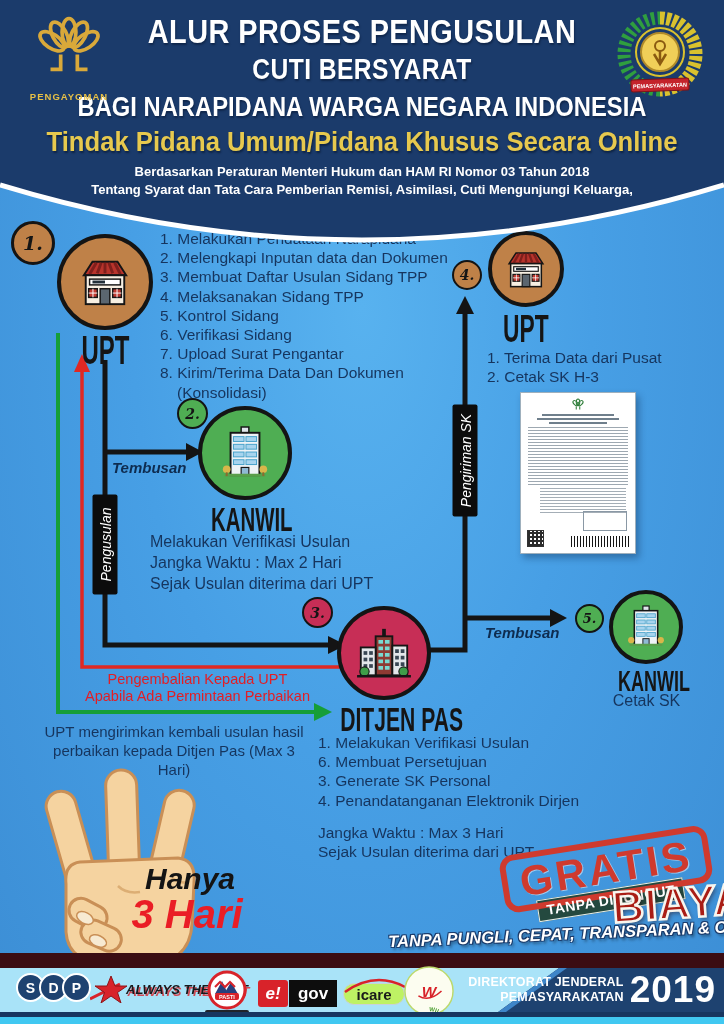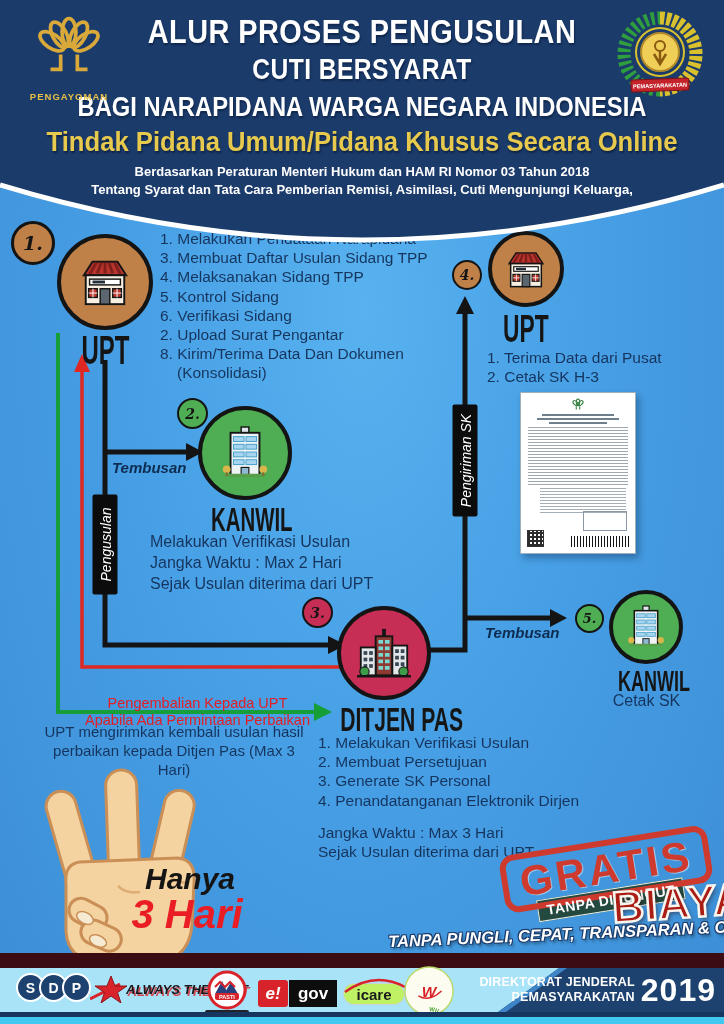--- a/index.html
+++ b/index.html
@@ -78,21 +78,21 @@
   .icare{position:absolute;left:343px;top:15px;width:62px;height:22px;background:#bef264;border-radius:11px;border:1px solid #c9d2d8;
     display:flex;align-items:center;justify-content:center;font-size:15px;font-weight:600;color:#1a1a1a;z-index:6;}
   .icare svg{position:absolute;left:-3px;top:-9px;}
   .wbk{position:absolute;left:404px;top:-2px;z-index:6;}
   .dirjen-panel{position:absolute;left:498px;top:0;width:226px;height:44px;background:#1e4270;z-index:6;
     clip-path:polygon(27% 0,100% 0,100% 100%,0 100%);}
   .dirjen-accent{position:absolute;left:0;top:0;width:100%;height:100%;
     clip-path:polygon(27% 0,30.5% 0,3.5% 100%,0 100%);background:#3e85c8;}
   .dirjen-text{position:absolute;right:8px;top:0;height:44px;display:flex;align-items:center;z-index:7;}
   .dirjen-text .org{color:#fff;font-size:12.5px;font-weight:600;line-height:15px;text-align:right;letter-spacing:.2px;}
-  .dirjen-text .year{color:#fff;font-size:32px;font-weight:900;margin-left:6px;letter-spacing:1px;}
+  .dirjen-text .year{color:#fff;font-size:37px;font-weight:900;margin-left:6px;letter-spacing:1px;}
 </style>
 </head>
 <body>
 
 <div id="poster">
 
   <svg class="flow-svg" width="724" height="1024" viewBox="0 0 724 1024">
     <g stroke="#141414" stroke-width="5" fill="none">
       <path d="M105,360 V645 H330"></path>
       <path d="M105,452 H188"></path>
@@ -178,25 +178,26 @@
       <rect x="17" y="25.5" width="13" height="3" fill="#23303a"></rect>
       <rect x="25" y="34" width="10" height="16" fill="#5b6670" stroke="#151515" stroke-width="1.5"></rect>
       <rect x="13" y="34" width="9" height="9" fill="#c13a31" stroke="#151515" stroke-width="1.5"></rect>
       <rect x="38" y="34" width="9" height="9" fill="#c13a31" stroke="#151515" stroke-width="1.5"></rect>
       <path d="M17.5,34 v9 M13,38.5 h9 M42.5,34 v9 M38,38.5 h9" stroke="#ffffff" stroke-width="1"></path>
     </svg>
   </div>
   <div class="nlabel" style="left:63px;top:328px;width:85px;font-size:40px;transform:scaleX(.6);">UPT</div>
   <div class="dlist" style="left:160px;top:229px;width:310px;">
     <div>1. Melakukan Pendataan Narapidana</div>
+    <div>2. Melengkapi Inputan data dan Dokumen</div>
     <div>3. Membuat Daftar Usulan Sidang TPP</div>
     <div>4. Melaksanakan Sidang TPP</div>
     <div>5. Kontrol Sidang</div>
     <div>6. Verifikasi Sidang</div>
-    <div>2. Upload Surat Pengantar</div>
+    <div>7. Upload Surat Pengantar</div>
     <div>8. Kirim/Terima Data Dan Dokumen</div>
     <div class="indent">(Konsolidasi)</div>
   </div>
 
   <div class="flowtag" style="left:112px;top:459px;">Tembusan</div>
   <div class="vlabel" style="left:55px;top:532px;width:100px;height:25px;transform:rotate(-90deg);">Pengusulan</div>
 
   <div class="badge n-green" style="left:177px;top:398px;width:31px;height:31px;font-size:14px;border-width:2.5px;">2.</div>
   <div class="node n-green" style="left:198px;top:406px;width:94px;height:94px;">
     <svg width="52" height="56" viewBox="0 0 54 58">
@@ -263,29 +264,29 @@
           <rect x="49" y="38" width="4" height="4"></rect>
       </g>
       <circle cx="10" cy="48" r="5" fill="#3f9d49" stroke="#151515" stroke-width="1.2"></circle>
       <circle cx="52" cy="48" r="5" fill="#3f9d49" stroke="#151515" stroke-width="1.2"></circle>
       <path d="M2,53 H60" stroke="#151515" stroke-width="2.5"></path>
     </svg>
   </div>
   <div class="nlabel" style="left:315px;top:701px;width:140px;font-size:33px;transform:scaleX(.64);">DITJEN PAS</div>
   <div class="dlist" style="left:318px;top:733px;width:300px;">
     <div>1. Melakukan Verifikasi Usulan</div>
-    <div>2. Membuat Persetujuan</div>
+    <div>6. Membuat Persetujuan</div>
     <div>3. Generate SK Personal</div>
     <div>4. Penandatanganan Elektronik Dirjen</div>
     <div style="height:13px;"></div>
     <div>Jangka Waktu : Max 3 Hari</div>
     <div>Sejak Usulan diterima dari UPT</div>
   </div>
 
-  <div class="note" style="left:60px;top:671px;width:275px;color:#e31e24;font-size:14.5px;line-height:17px;font-weight:500;margin-top:24px;">
+  <div class="note" style="left:60px;top:671px;width:275px;color:#e31e24;font-size:14.5px;line-height:17px;font-weight:500;">
     <div>Pengembalian Kepada UPT</div>
     <div>Apabila Ada Permintaan Perbaikan</div>
   </div>
   <div class="note" style="left:38px;top:722px;width:272px;color:#16355e;font-size:15px;line-height:19px;">
     <div>UPT mengirimkan kembali usulan hasil</div>
     <div>perbaikan kepada Ditjen Pas (Max 3 Hari)</div>
   </div>
 
   <div class="vlabel" style="left:409px;top:448px;width:112px;height:25px;transform:rotate(-90deg);">Pengiriman SK</div>
   <div class="flowtag" style="left:485px;top:624px;">Tembusan</div>

